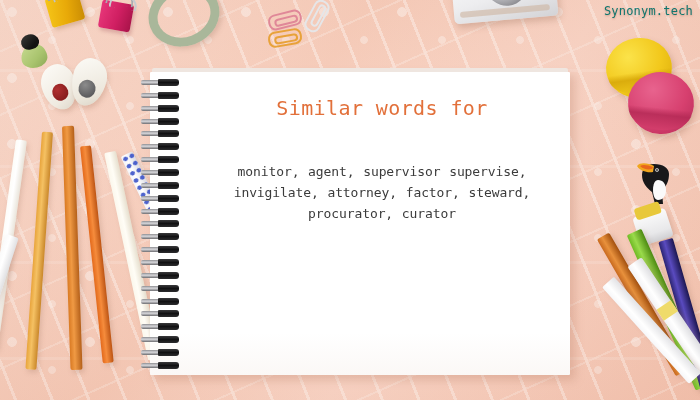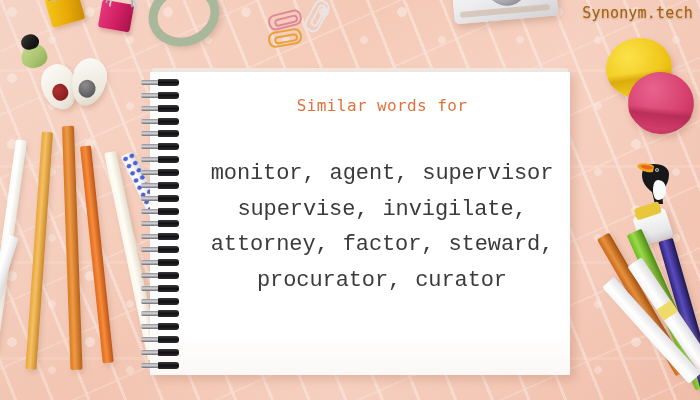--- a/index.html
+++ b/index.html
@@ -130,48 +130,47 @@
   .content {
     position: absolute;
     left: 44px;
     top: 0;
     width: 376px;
     height: 303px;
     text-align: center;
   }
   .title-line1 {
     margin-top: 26px;
-    font-size: 16px;
+    font-size: 20px;
     letter-spacing: .4px;
     line-height: 1.25;
   }
   .title-line2 {
     margin-top: 4px;
     font-size: 24px;
     letter-spacing: .4px;
     line-height: 1.25;
   }
   .words {
     margin-top: 40px;
     padding: 0 14px;
-    font-size: 22px;
+    font-size: 13px;
     line-height: 1.62;
     letter-spacing: -.1px;
     word-spacing: 1px;
-    font-family: Liberation Mono, monospace;
   }
 
   
   #watermark {
     position: absolute;
     right: 7px;
     top: 4px;
-    font-size: 15px;
+    font-size: 12px;
     letter-spacing: .2px;
-    color: #a16207;
+    color: #0f766e;
     text-shadow: 0 1px 2px rgba(150,90,70,.45);
     z-index: 40;
     text-align: center;
   }
 
   
   .prop { position: absolute; }
 
   
   .clip-yellow {

